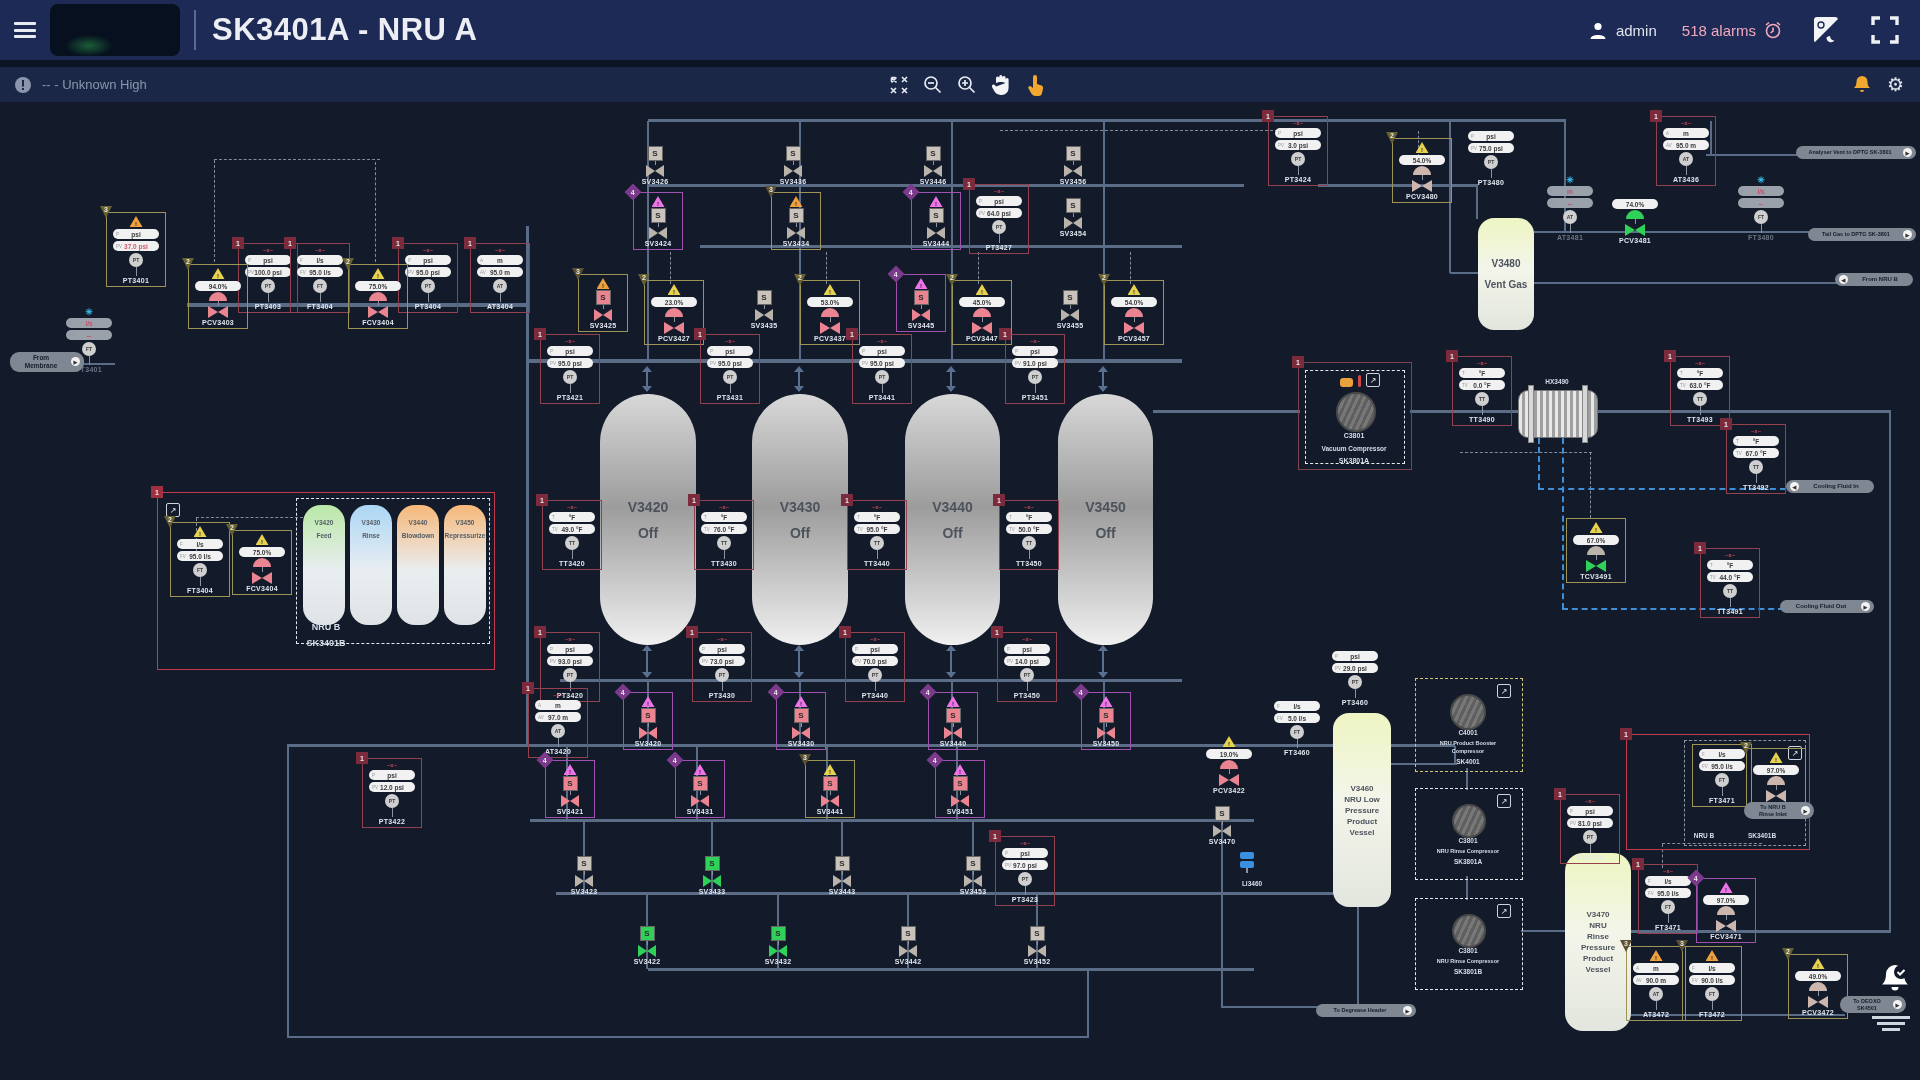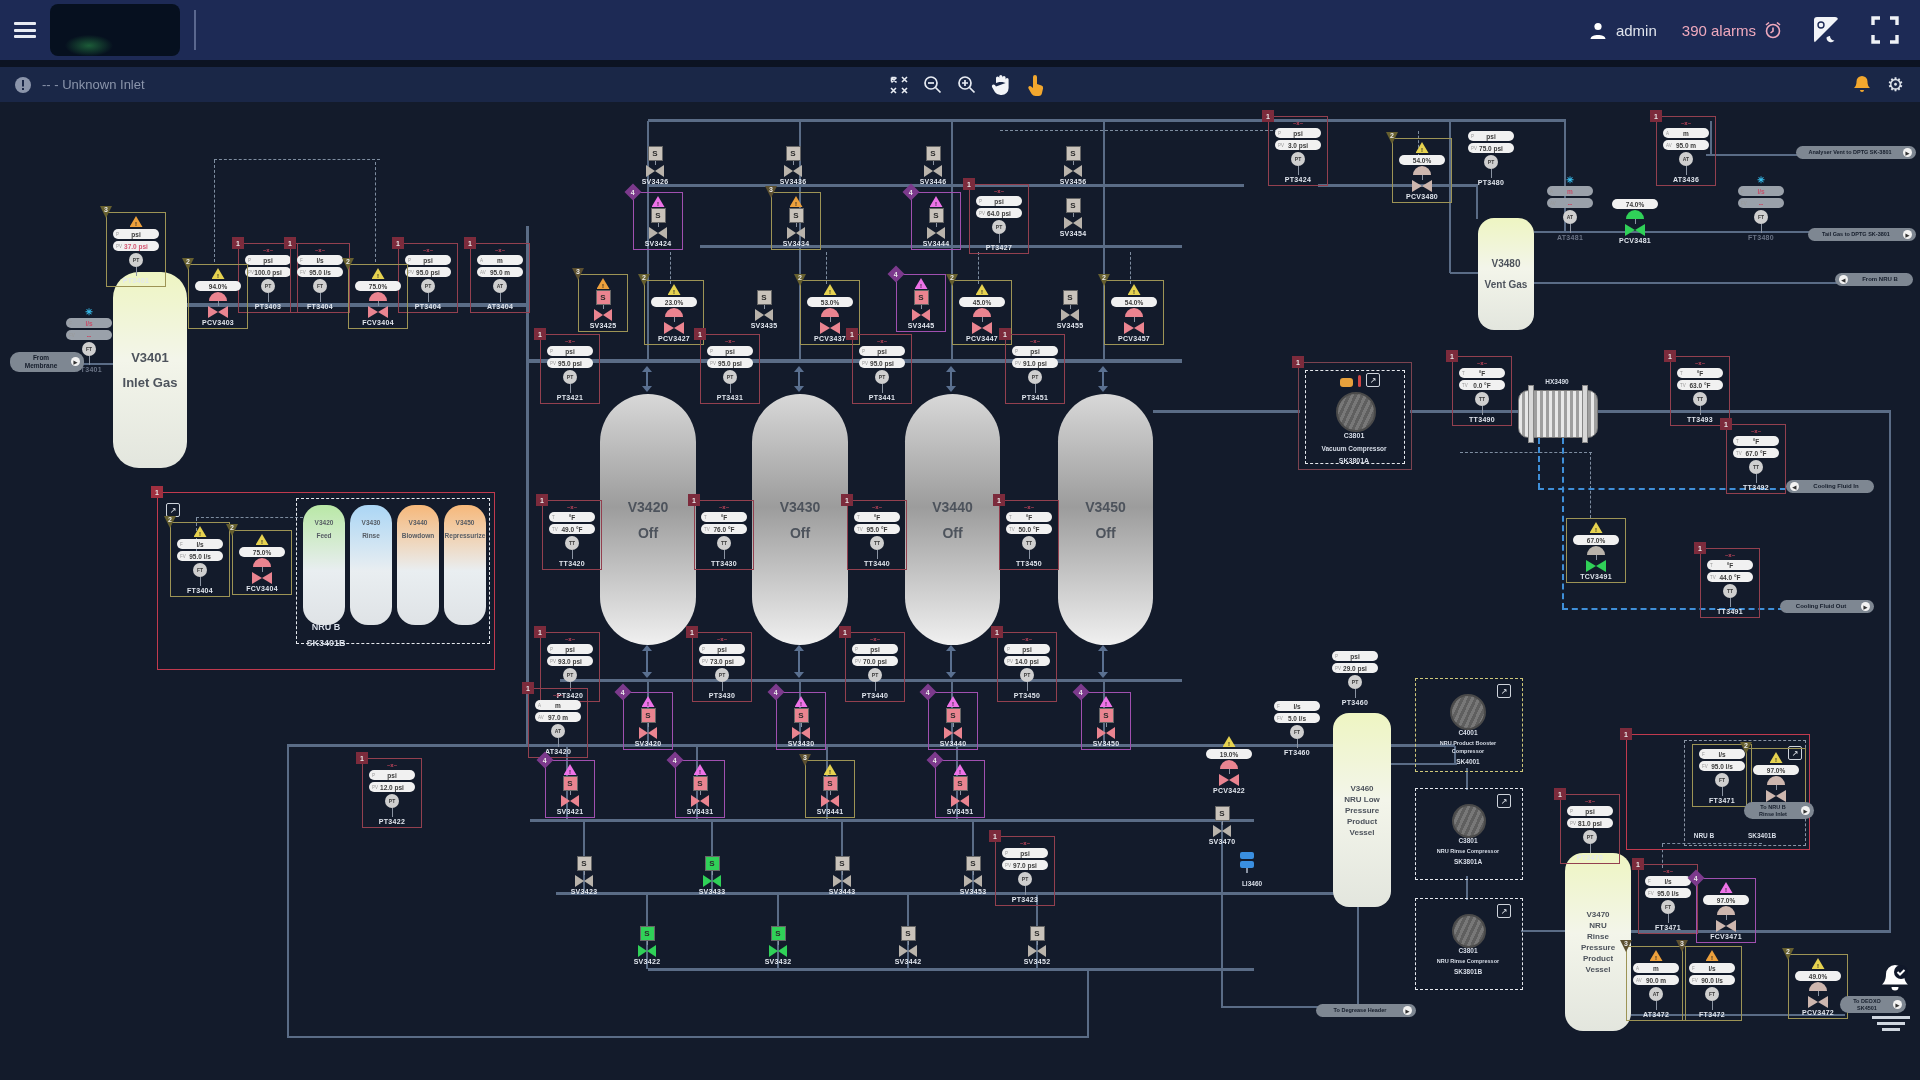--- a/index.html
+++ b/index.html
@@ -67,30 +67,31 @@
 
 <div id="app">
   <div id="header">
     <div id="hamburger">
         <div></div>
         <div></div>
         <div></div>
       </div>
     <div id="logo"></div>
     <div id="hdivider"></div>
+    <div id="title">SK3401A - NRU A</div>
     <div id="hright">
       <div class="huser">
         <svg width="20" height="20" viewBox="0 0 20 20">
             <circle cx="10" cy="6.5" r="3.6" fill="#fff"></circle>
             <path d="M2.5 19 C2.5 13.5 17.5 13.5 17.5 19 Z" fill="#fff"></path>
           </svg>
         <span>admin</span>
       </div>
       <div class="halarms">
-        <span>390 alarms</span>
+        <span>518 alarms</span>
         <svg width="22" height="22" viewBox="0 0 22 22" fill="none" stroke="#efa9bd" stroke-width="1.6">
             <circle cx="11" cy="12" r="6.5"></circle>
             <path d="M11 8.5 V12 L8.5 14"></path>
             <path d="M4 6 L7 3.5 M18 6 L15 3.5"></path>
           </svg>
       </div>
       <div class="hbtn">
         <svg width="26" height="30" viewBox="0 0 26 30">
             <rect x="1" y="2" width="24" height="26" rx="3" fill="#f2f4f8"></rect>
             <path d="M25 28 L1 28 L25 4 Z" fill="#1d2a55"></path>
@@ -109,21 +110,21 @@
     </div>
   </div>
   <div id="strip"></div>
   <div id="toolbar">
     <div id="tb-status">
       <svg width="18" height="18" viewBox="0 0 18 18">
           <circle cx="9" cy="9" r="8" fill="#8b95ab"></circle>
           <rect x="8" y="4" width="2" height="6.5" fill="#1a2747"></rect>
           <rect x="8" y="12" width="2" height="2" fill="#1a2747"></rect>
         </svg>
-      <span>-- - Unknown Inlet</span>
+      <span>-- - Unknown High</span>
     </div>
     <div id="tb-center">
       <span class="tbico">
           <svg width="18" height="18" viewBox="0 0 18 18" stroke="#e8ecf3" stroke-width="1.6" fill="none">
             <path d="M1 6 L6 1 M1 1 L6 6 M1 1 h4 M1 1 v4" transform="translate(0.5,0.5)"></path>
             <path d="M17 1 L12 6 M12 1 L17 6"></path>
             <path d="M1 17 L6 12 M1 12 L6 17"></path>
             <path d="M17 17 L12 12 M12 17 L17 12"></path>
           </svg>
         </span>
@@ -323,24 +324,20 @@
       <div class="dtext" style="left: 1415px; top: 866px; width: 106px; position: absolute; font-size: 6.5px;">SK3801B</div>
       <div class="gbox" style="left: 1626px; top: 632px; width: 182px; height: 114px; position: absolute; border: 1.5px solid rgb(193, 58, 78);">
         <div class="badge sq" style="background: rgb(124, 43, 60); left: -7px; top: -7px;">
           <span>1</span>
         </div>
       </div>
       <div class="gbox" style="left: 1684px; top: 638px; width: 120px; height: 104px; position: absolute; border: 1.5px dashed rgb(139, 149, 165);"></div>
       <div class="extlink" style="left: 1788px; top: 644px; position: absolute;">↗</div>
       <div class="dtext" style="left: 1682px; top: 730px; width: 44px; position: absolute; font-size: 6.5px;">NRU B</div>
       <div class="dtext" style="left: 1734px; top: 730px; width: 56px; position: absolute; font-size: 6.5px;">SK3401B</div>
-      <div class="vessel" style="left: 113px; top: 170px; width: 74px; height: 196px; position: absolute; border-radius: 26px; background: linear-gradient(rgb(238, 245, 194) 0%, rgb(243, 245, 234) 45%, rgb(227, 230, 222) 100%); font-size: 13px; gap: 10px;">
-        <span>V3401</span>
-        <span>Inlet Gas</span>
-      </div>
       <div class="vessel" style="left: 600px; top: 292px; width: 96px; height: 251px; position: absolute; border-radius: 48px; background: linear-gradient(rgb(216, 216, 216) 0%, rgb(156, 156, 156) 45%, rgb(240, 240, 240) 100%); font-size: 14px; gap: 10px;">
         <span>V3420</span>
         <span>Off</span>
       </div>
       <div class="vessel" style="left: 752px; top: 292px; width: 96px; height: 251px; position: absolute; border-radius: 48px; background: linear-gradient(rgb(216, 216, 216) 0%, rgb(156, 156, 156) 45%, rgb(240, 240, 240) 100%); font-size: 14px; gap: 10px;">
         <span>V3430</span>
         <span>Off</span>
       </div>
       <div class="vessel" style="left: 905px; top: 292px; width: 95px; height: 251px; position: absolute; border-radius: 48px; background: linear-gradient(rgb(216, 216, 216) 0%, rgb(156, 156, 156) 45%, rgb(240, 240, 240) 100%); font-size: 14px; gap: 10px;">
         <span>V3440</span>

